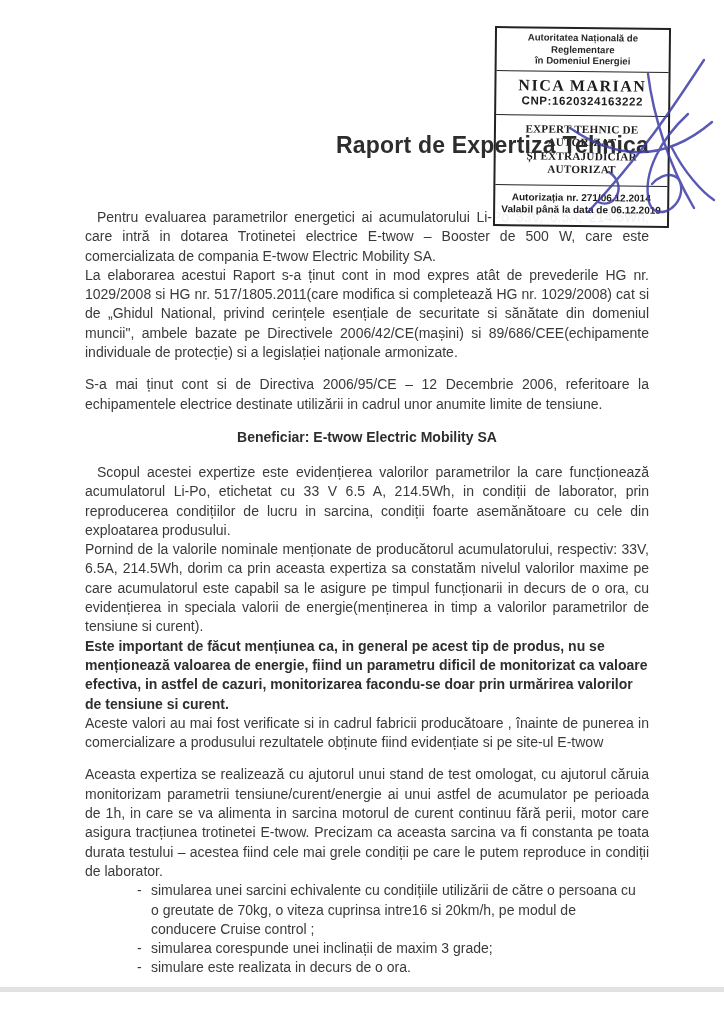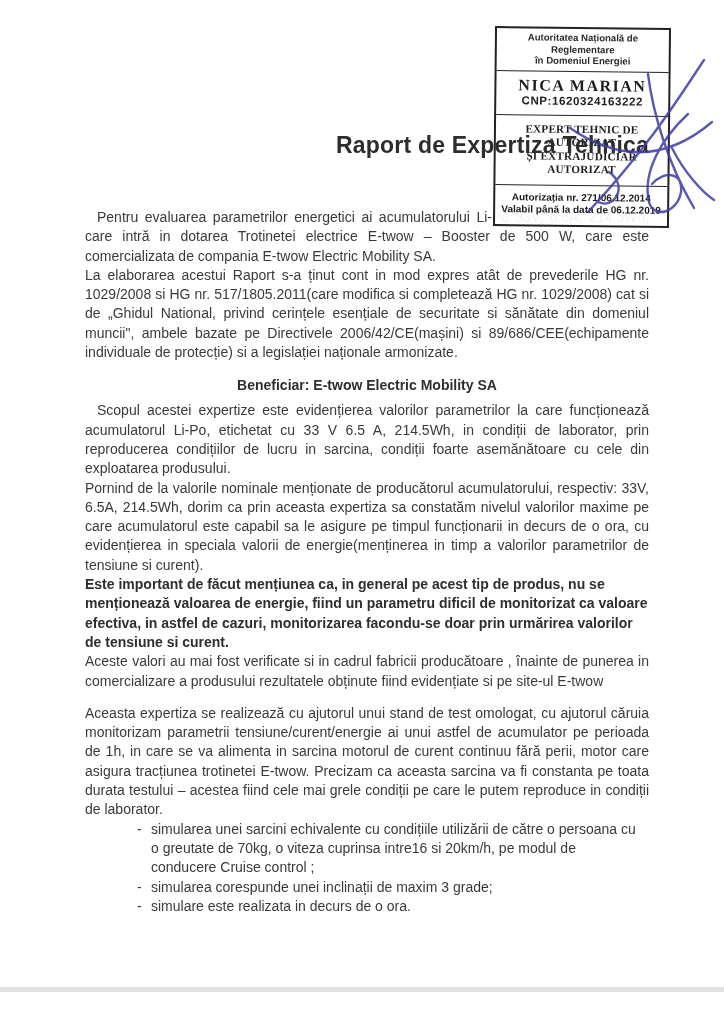--- a/index.html
+++ b/index.html
@@ -36,21 +36,21 @@
     color:#3a3a3a;
   }
   .para.indent{ text-indent:12px; }
   .para.spaced{ margin-top:13px; }
   .para.bold{
     font-weight:bold;
     color:#2e2e2e;
     text-align:left;
   }
   .heading{
-    margin:15px 0 8px 0;
+    margin:15px 0 18px 0;
     text-align:center;
     font-size:14px;
     font-weight:bold;
     color:#2e2e2e;
   }
   .li{
     display:flex;
     padding-left:52px;
     font-size:14px;
     line-height:19.3px;
@@ -163,20 +163,21 @@
       <path d="M57 120 C 77 134, 62 158, 46 150"></path>
       <path d="M120 96 C 132 120, 150 140, 162 148"></path>
     </g>
   </svg>
 
   <div class="doc">
     <div class="title">Raport de Expertiza Tehnica</div>
     <div class="body-flow">
         <p class="para indent">Pentru evaluarea parametrilor energetici ai acumulatorului Li-Po 33V, 6.5A, 214.5Wh, care intră in dotarea Trotinetei electrice E-twow – Booster de 500 W, care este comercializata de compania E-twow Electric Mobility SA.</p>
         <p class="para">La elaborarea acestui Raport s-a ținut cont in mod expres atât de prevederile HG nr. 1029/2008 si HG nr. 517/1805.2011(care modifica si completează HG nr. 1029/2008) cat si de „Ghidul National, privind cerințele esențiale de securitate si sănătate din domeniul muncii", ambele bazate pe Directivele 2006/42/CE(mașini) si 89/686/CEE(echipamente individuale de protecție) si a legislației naționale armonizate.</p>
+        <p class="para spaced">S-a mai ținut cont si de Directiva 2006/95/CE – 12 Decembrie 2006, referitoare la echipamentele electrice destinate utilizării in cadrul unor anumite limite de tensiune.</p>
         <p class="heading">Beneficiar: E-twow Electric Mobility SA</p>
         <p class="para indent">Scopul acestei expertize este evidențierea valorilor parametrilor la care funcționează acumulatorul Li-Po, etichetat cu 33 V 6.5 A, 214.5Wh, in condiții de laborator, prin reproducerea condițiilor de lucru in sarcina, condiții foarte asemănătoare cu cele din exploatarea produsului.</p>
         <p class="para">Pornind de la valorile nominale menționate de producătorul acumulatorului, respectiv: 33V, 6.5A, 214.5Wh, dorim ca prin aceasta expertiza sa constatăm nivelul valorilor maxime pe care acumulatorul este capabil sa le asigure pe timpul funcționarii in decurs de o ora, cu evidențierea in speciala valorii de energie(menținerea in timp a valorilor parametrilor de tensiune si curent).</p>
         <p class="para bold">Este important de făcut mențiunea ca, in general pe acest tip de produs, nu se menționează valoarea de energie, fiind un parametru dificil de monitorizat ca valoare efectiva, in astfel de cazuri, monitorizarea facondu-se doar prin urmărirea valorilor de tensiune si curent.</p>
         <p class="para">Aceste valori au mai fost verificate si in cadrul fabricii producătoare , înainte de punerea in comercializare a produsului rezultatele obținute fiind evidențiate si pe site-ul E-twow</p>
         <p class="para spaced">Aceasta expertiza se realizează cu ajutorul unui stand de test omologat, cu ajutorul căruia monitorizam parametrii tensiune/curent/energie ai unui astfel de acumulator pe perioada de 1h, in care se va alimenta in sarcina motorul de curent continuu fără perii, motor care asigura tracțiunea trotinetei E-twow. Precizam ca aceasta sarcina va fi constanta pe toata durata testului – acestea fiind cele mai grele condiții pe care le putem reproduce in condiții de laborator.</p>
         <div class="li">
           <span class="dash">-</span>
           <span class="li-text">simularea unei sarcini echivalente cu condițiile utilizării de către o persoana cu o greutate de 70kg, o viteza cuprinsa intre16 si 20km/h, pe modul de conducere Cruise control ;</span>
         </div>

